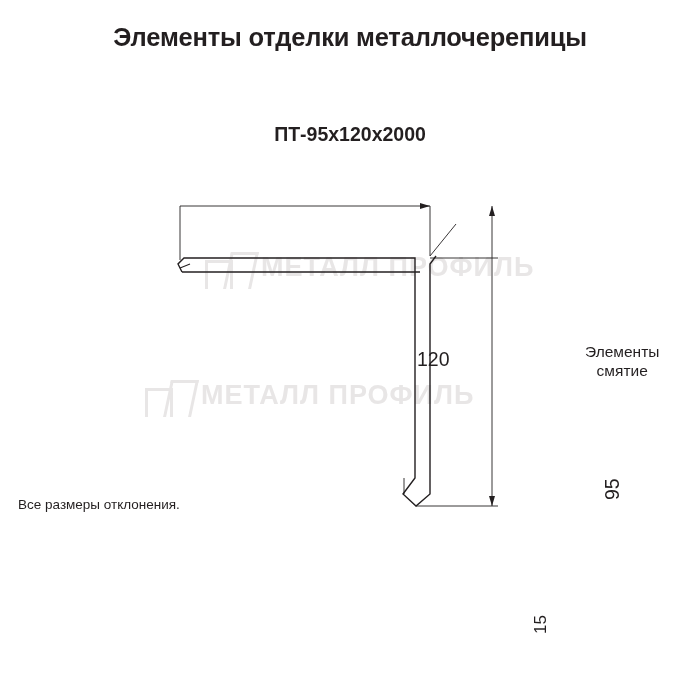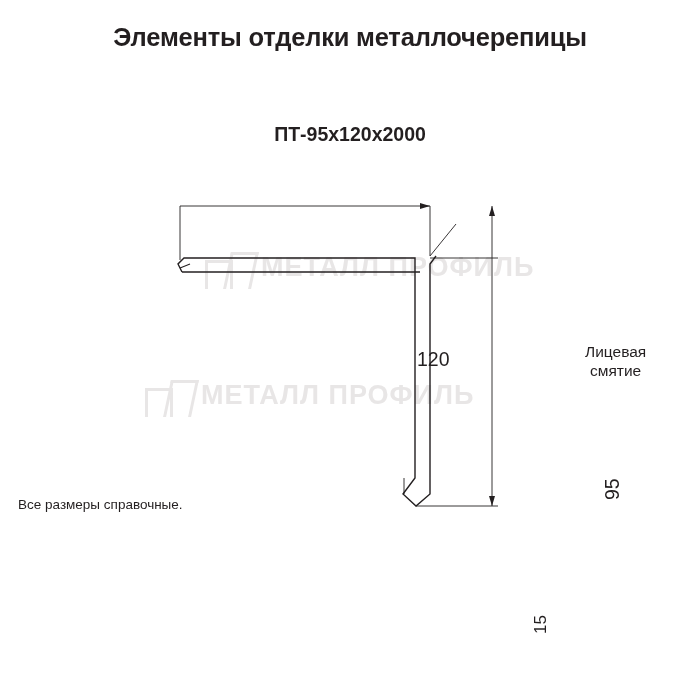--- a/index.html
+++ b/index.html
@@ -189,21 +189,21 @@
       <g stroke="#231f20" stroke-width="0.9" fill="none">
         <line x1="310" y1="96" x2="336" y2="64"></line>
       </g>
     </svg>
 
     <span class="dim-label dim-120">120</span>
     <span class="dim-label dim-95">95</span>
     <span class="dim-label dim-15">15</span>
 
     <div class="callout">
-      <div>Лицевая</div>
+      <div>Элементы</div>
       <div>смятие</div>
     </div>
   </div>
 
   <div class="footer">
-    <div>Все размеры справочные.</div>
+    <div>Все размеры отклонения.</div>
   </div>
 </div>
 
 </body></html>

